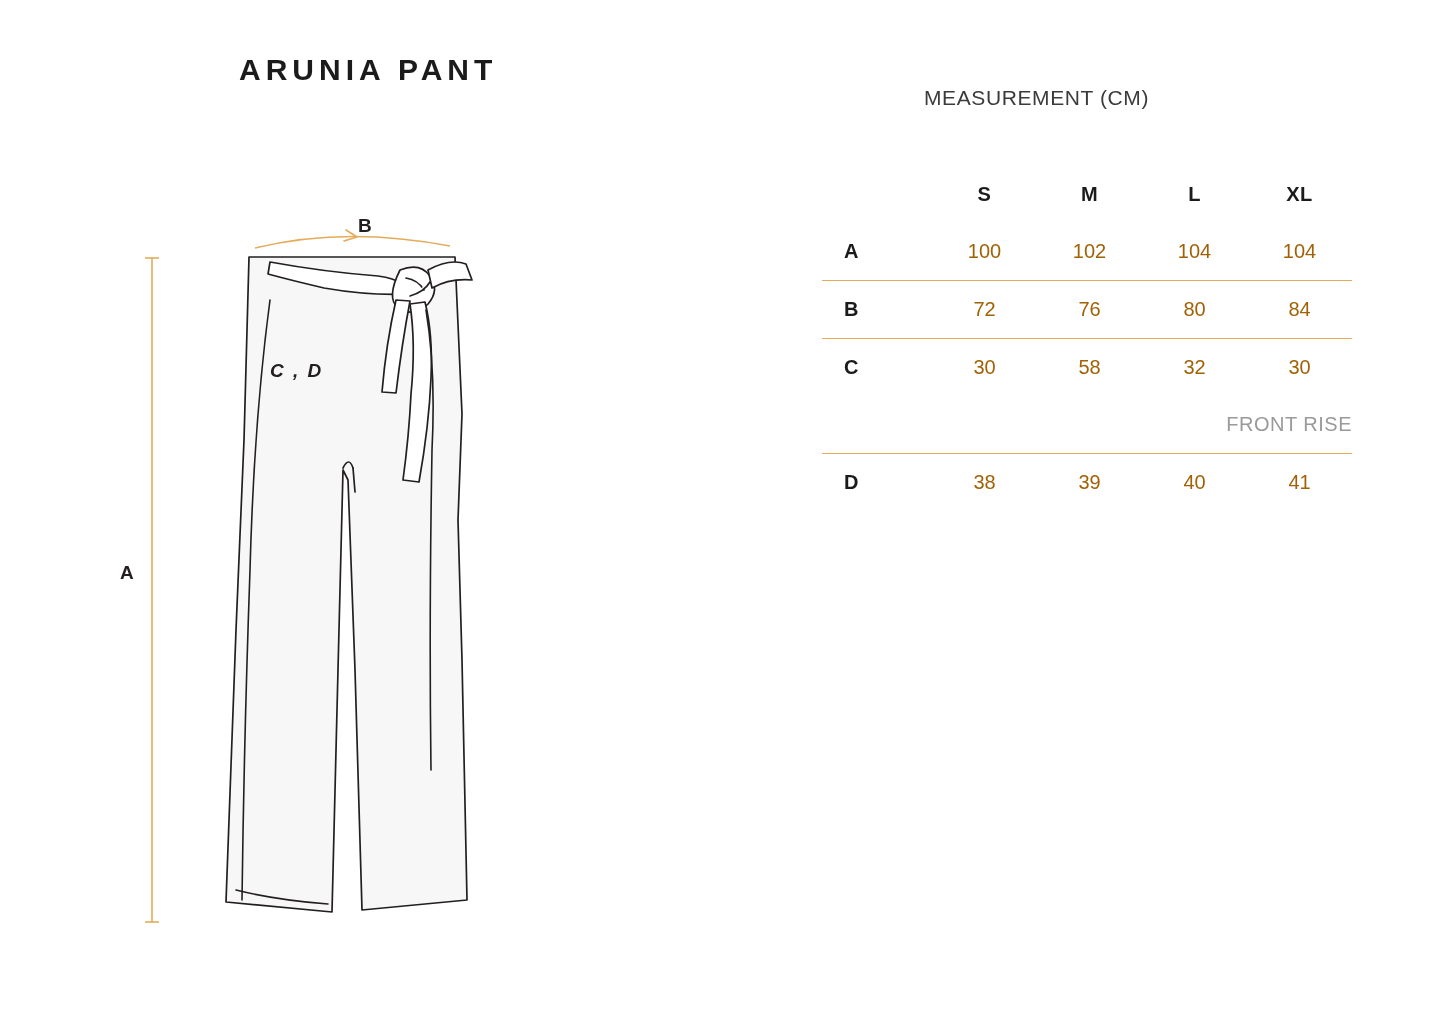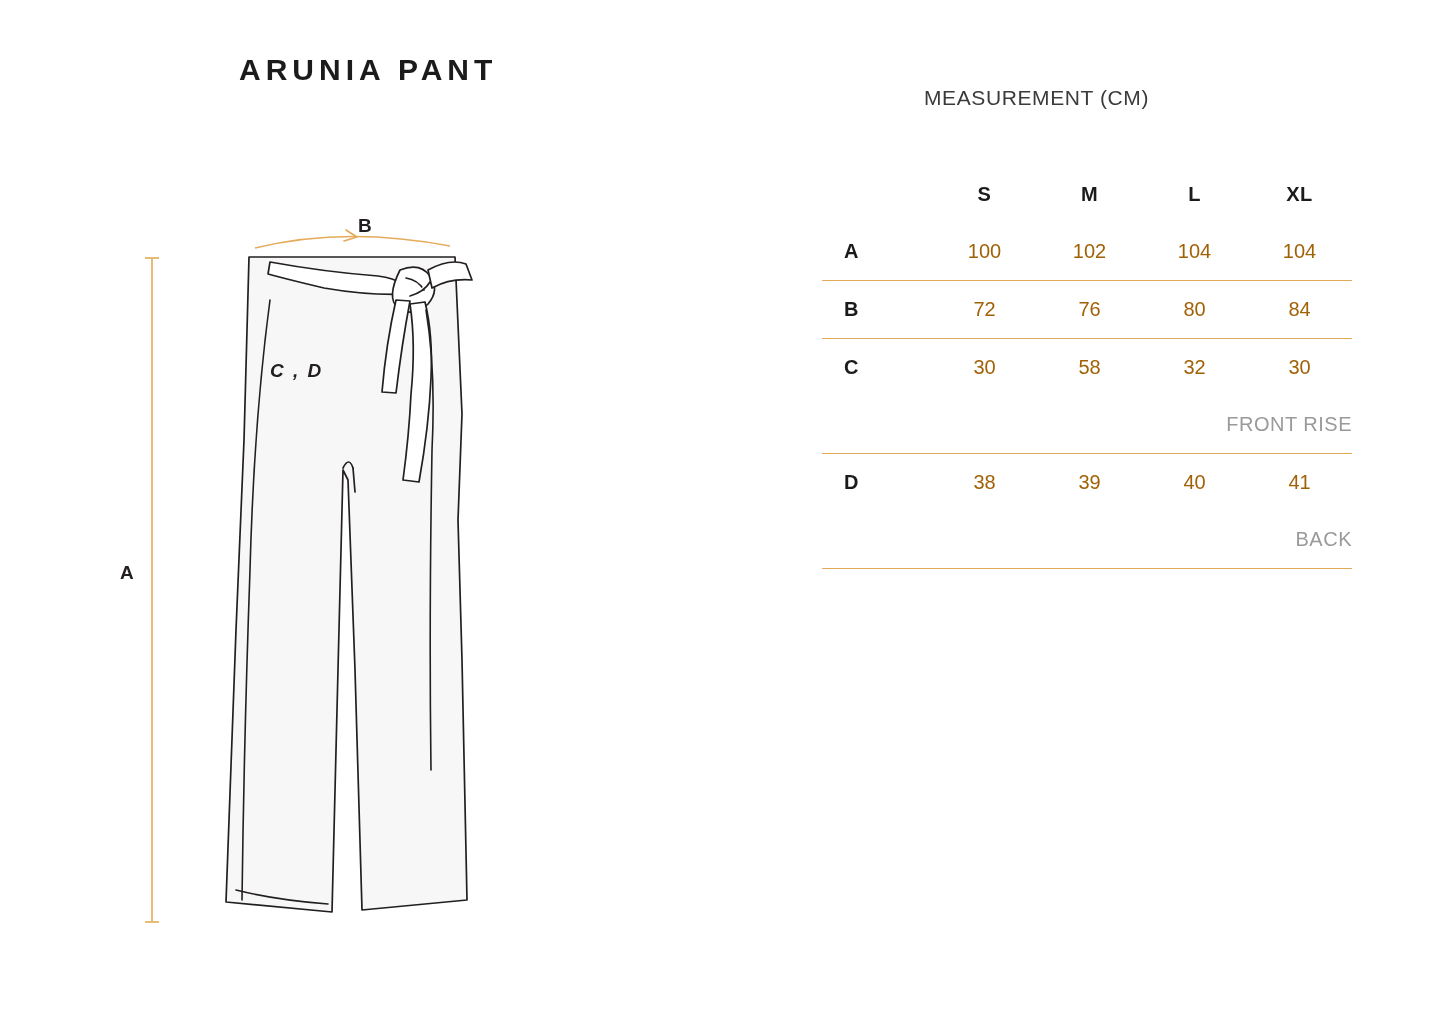--- a/index.html
+++ b/index.html
@@ -250,18 +250,15 @@
       </tr>
 
       <tr class="data-row no-rule">
         <td class="row-label">D</td>
         <td>38</td>
         <td>39</td>
         <td>40</td>
         <td>41</td>
       </tr>
 
-      <tr class="note-row">
-        <td class="note-text" colspan="5">BACK</td>
-      </tr>
     </tbody>
   </table>
 </div>
 
 </body></html>

